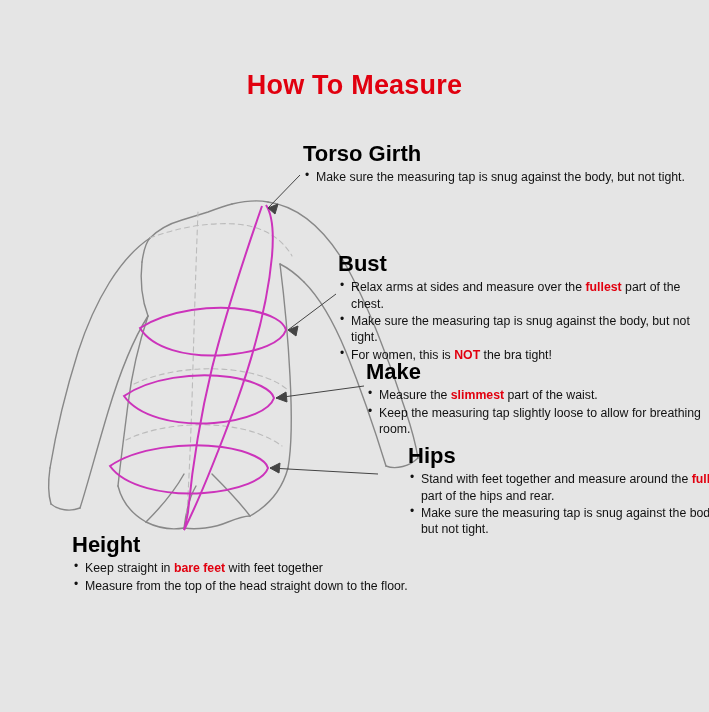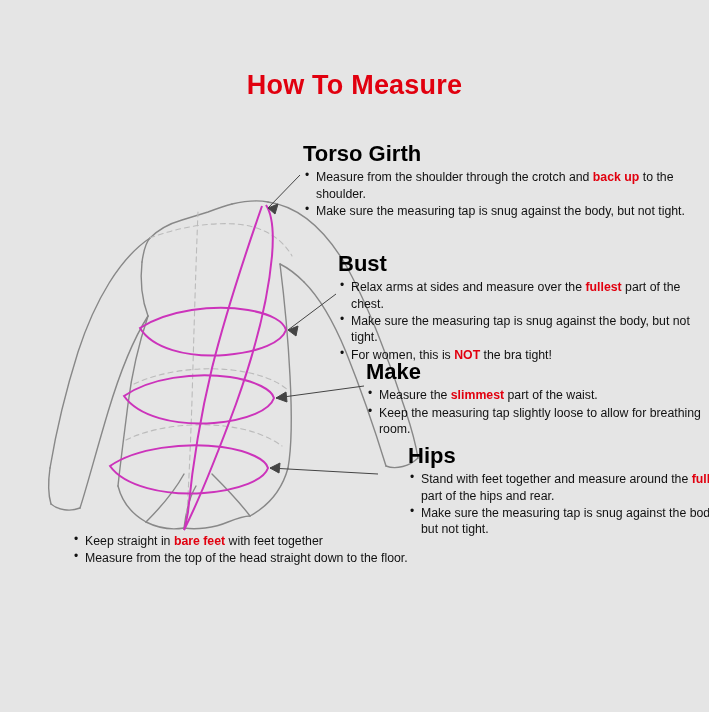--- a/index.html
+++ b/index.html
@@ -146,21 +146,20 @@
       <path d="M276,398 L364,386" fill="none"></path>
       <polygon points="276,398 286,392 287,402"></polygon>
       <path d="M270,468 L378,474" fill="none"></path>
       <polygon points="270,468 280,463 279,473"></polygon>
     </g>
   </svg>
 
   <div class="section" id="sec-torso">
     <div class="sec-head">Torso Girth</div>
     <ul class="bullets">
-        <li><span>Measure from the shoulder through the crotch and </span><span class="hl">back up</span><span> to the shoulder.</span></li>
         <li><span>Make sure the measuring tap is snug against the body, but not tight.</span></li>
       </ul>
   </div>
 
   <div class="section" id="sec-bust">
     <div class="sec-head">Bust</div>
     <ul class="bullets">
         <li><span>Relax arms at sides and measure over the </span><span class="hl">fullest</span><span> part of the chest.</span></li>
         <li><span>Make sure the measuring tap is snug against the body, but not tight.</span></li>
         <li><span>For women, this is </span><span class="hl">NOT</span><span> the bra tight!</span></li>
@@ -177,19 +176,20 @@
 
   <div class="section" id="sec-hips">
     <div class="sec-head">Hips</div>
     <ul class="bullets">
         <li><span>Stand with feet together and measure around the </span><span class="hl">fullest</span><span> part of the hips and rear.</span></li>
         <li><span>Make sure the measuring tap is snug against the body, but not tight.</span></li>
       </ul>
   </div>
 
   <div class="section" id="sec-height">
+    <div class="sec-head">Height</div>
     <ul class="bullets">
         <li><span>Keep straight in </span><span class="hl">bare feet</span><span> with feet together</span></li>
         <li><span>Measure from the top of the head straight down to the floor.</span></li>
       </ul>
   </div>
 
 </div>
 
 </body></html>

